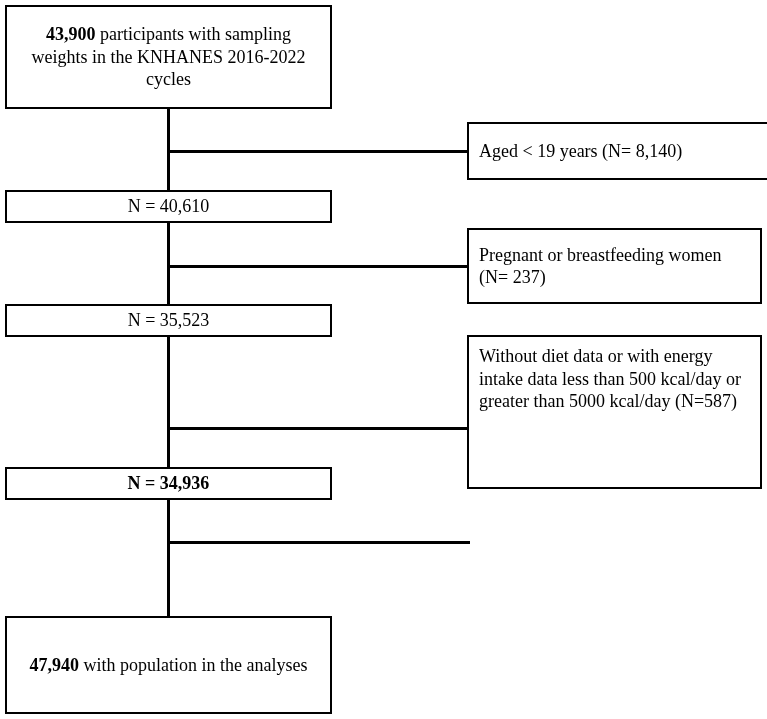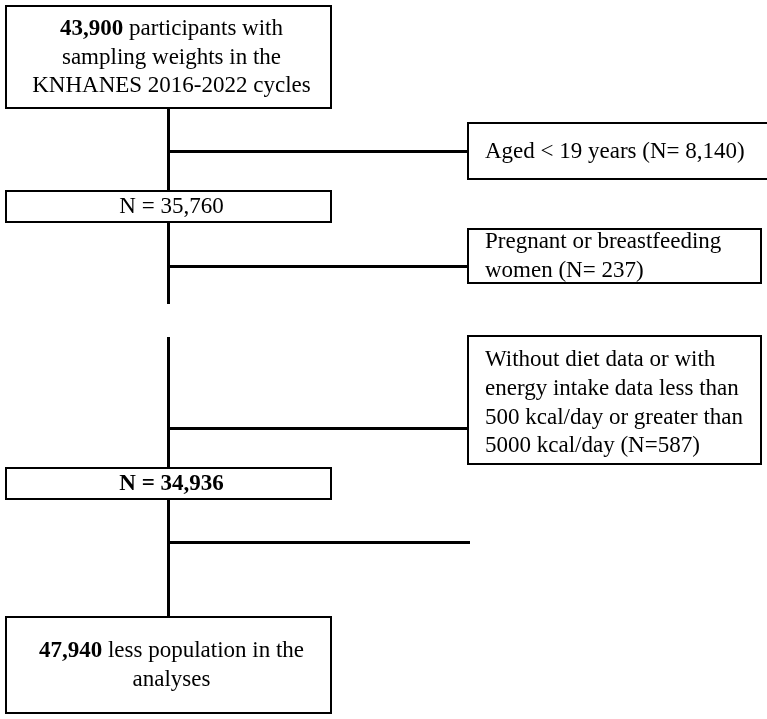--- a/index.html
+++ b/index.html
@@ -23,22 +23,21 @@
     box-sizing: border-box;
     border: 2px solid #000000;
     background: #ffffff;
     display: flex;
     align-items: center;
     line-height: 1.25;
   }
   .node .txt {
     width: 100%;
     padding: 0 10px;
-    font-size: 23px;
-    margin-left: 6px;
+    font-size: 18px;
   }
   .node.center .txt {
     text-align: center;
     padding: 0 14px;
   }
   .node.left .txt {
     text-align: left;
   }
   .node.top-align {
     align-items: flex-start;
@@ -75,38 +74,41 @@
   <div class="conn h" style="left:167px; top:427px; width:303px;"></div>
 
   <div class="conn v" style="left:167px; top:500px; height:116px;"></div>
   <div class="conn h" style="left:167px; top:541px; width:303px;"></div>
 
   <div class="node center" style="left:5px; top:5px; width:327px; height:104px;">
     <div class="txt"><b class="count">43,900</b><span> participants with sampling weights in the KNHANES 2016-2022 cycles</span></div>
   </div>
 
   <div class="node center" style="left:5px; top:190px; width:327px; height:33px;">
-    <div class="txt">N = 35,760</div>
+    <div class="txt">N = 40,610</div>
   </div>
 
+  <div class="node center" style="left:5px; top:304px; width:327px; height:33px;">
+    <div class="txt">N = 35,523</div>
+  </div>
 
   <div class="node center" style="left:5px; top:467px; width:327px; height:33px;font-weight:bold;">
     <div class="txt">N = 34,936</div>
   </div>
 
   <div class="node center" style="left:5px; top:616px; width:327px; height:98px;">
-    <div class="txt"><b class="count">47,940</b><span> less population in the analyses</span></div>
+    <div class="txt"><b class="count">47,940</b><span> with population in the analyses</span></div>
   </div>
 
   <div class="node left" style="left:467px; top:122px; width:353px; height:58px;">
     <div class="txt">Aged &lt; 19 years (N= 8,140)</div>
   </div>
 
-  <div class="node left" style="left:467px; top:228px; width:295px; height:56px;">
+  <div class="node left" style="left:467px; top:228px; width:295px; height:76px;">
     <div class="txt">Pregnant or breastfeeding women (N= 237)</div>
   </div>
 
-  <div class="node left top-align" style="left:467px; top:335px; width:295px; height:130px;">
+  <div class="node left top-align" style="left:467px; top:335px; width:295px; height:154px;">
     <div class="txt">Without diet data or with energy intake data less than 500 kcal/day or greater than 5000 kcal/day (N=587)</div>
   </div>
 
 
 </div>
 
 </body></html>

